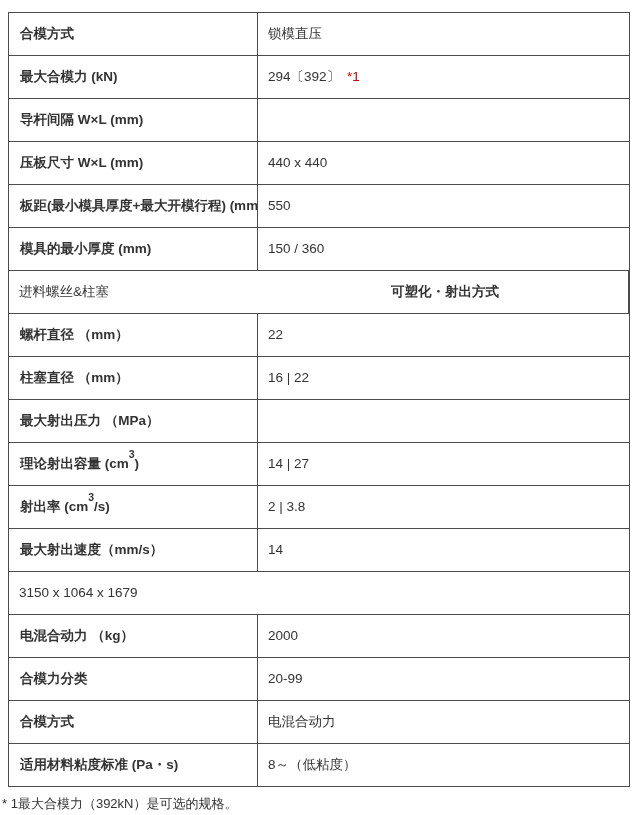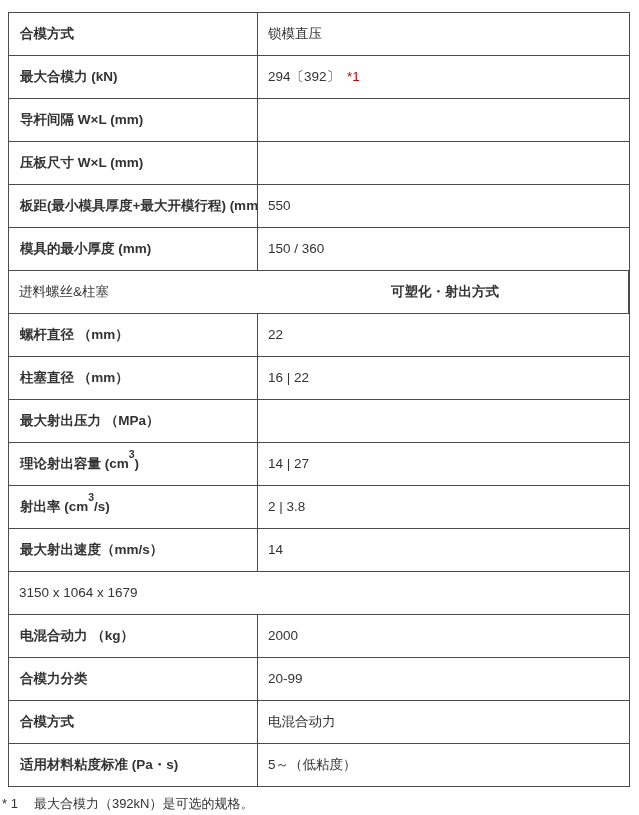--- a/index.html
+++ b/index.html
@@ -56,40 +56,41 @@
     color: var(--red, #cc0000);
     margin-left: 7px;
   }
   .footnote {
     margin-left: 2px;
     margin-top: 8px;
     font-size: 13px;
     color: var(--text, #333333);
     line-height: 18px;
   }
-  .fn-text { margin-left: 16px; }
+  .fn-text { margin-left: 0; }
 </style>
 </head>
 <body style="background: rgb(255, 255, 255);">
 
 <div class="page">
   <div class="spec-table" id="spec-table">
       <div class="spec-row">
         <div class="cell label"><span>合模方式</span></div>
         <div class="cell value"><span>锁模直压</span></div>
       </div>
       <div class="spec-row">
         <div class="cell label"><span>最大合模力 (kN)</span></div>
         <div class="cell value"><span>294〔392〕</span><span class="note-red">*1</span></div>
       </div>
       <div class="spec-row">
         <div class="cell label"><span>导杆间隔 W×L (mm)</span></div>
       </div>
       <div class="spec-row">
         <div class="cell label"><span>压板尺寸 W×L (mm)</span></div>
+        <div class="cell value"><span>440 x 440</span></div>
       </div>
       <div class="spec-row">
         <div class="cell label"><span>板距(最小模具厚度+最大开模行程) (mm)</span></div>
         <div class="cell value"><span>550</span></div>
       </div>
       <div class="spec-row">
         <div class="cell label"><span>模具的最小厚度 (mm)</span></div>
         <div class="cell value"><span>150 / 360</span></div>
       </div>
       <div class="spec-row">
@@ -129,19 +130,19 @@
       <div class="spec-row">
         <div class="cell label"><span>合模力分类</span></div>
         <div class="cell value"><span>20-99</span></div>
       </div>
       <div class="spec-row">
         <div class="cell label"><span>合模方式</span></div>
         <div class="cell value"><span>电混合动力</span></div>
       </div>
       <div class="spec-row">
         <div class="cell label"><span>适用材料粘度标准 (Pa・s)</span></div>
-        <div class="cell value"><span>5～（低粘度）</span></div>
+        <div class="cell value"><span>8～（低粘度）</span></div>
       </div>
     </div>
   <div class="footnote">
     <span class="fn-marker">* 1</span><span class="fn-text">最大合模力（392kN）是可选的规格。</span>
   </div>
 </div>
 
 </body></html>

